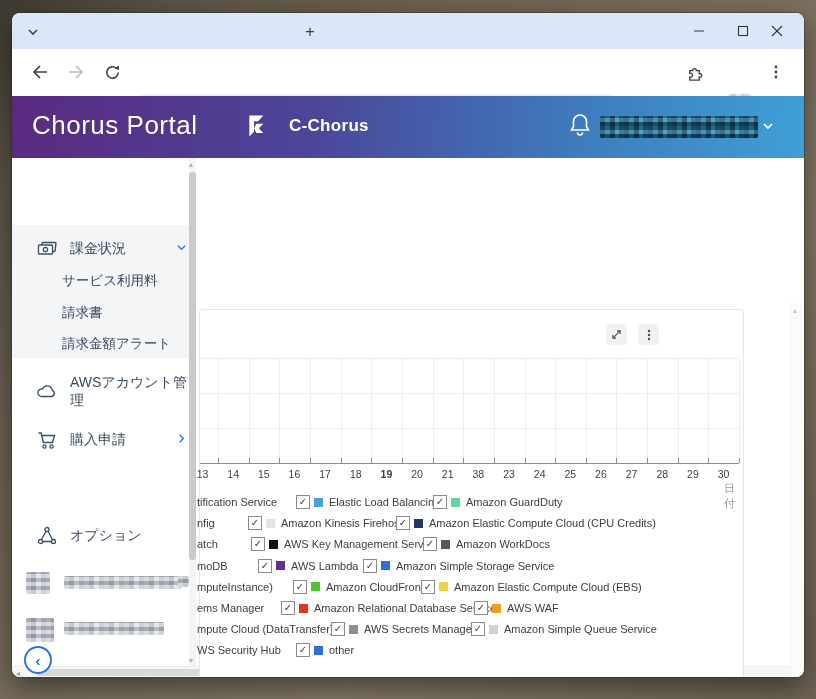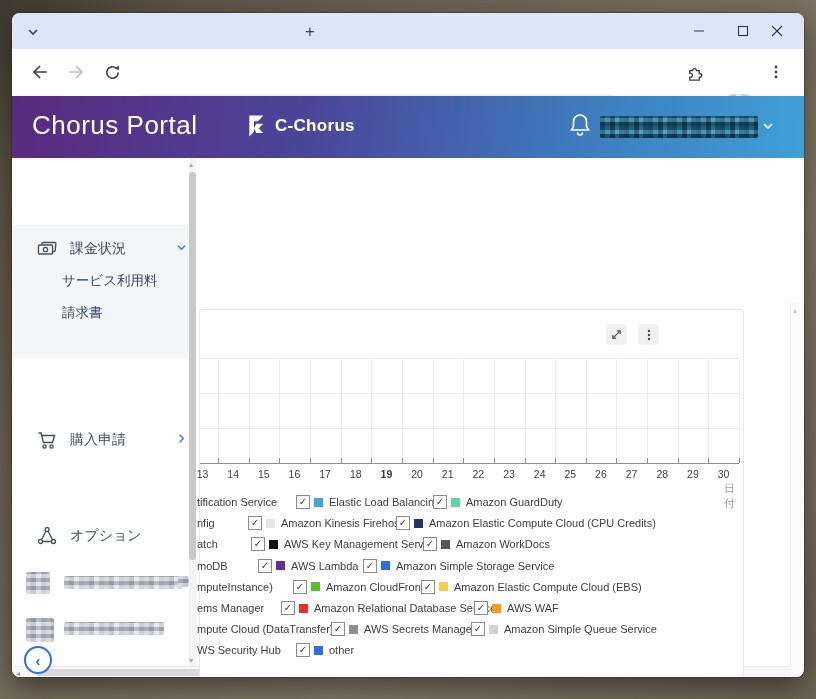--- a/index.html
+++ b/index.html
@@ -50,21 +50,21 @@
     background-image:
       repeating-linear-gradient(0deg, rgba(255,255,255,.35) 0 4px, rgba(90,95,105,.25) 4px 8px),
       repeating-linear-gradient(90deg,#c2c6cd 0 5px,#a7adb8 5px 10px,#d8dbe0 10px 15px,#b4bac4 15px 20px);
     border-radius:2px;
   }
   
   .appheader{position:absolute;left:0;top:83px;width:792px;height:62px;
     background:linear-gradient(95deg,#5a2a80 0%,#4b4699 38%,#3e7cbd 72%,#3f9fd6 100%);}
   .apptitle{position:absolute;left:20px;top:14px;color:#fff;font-size:26px;letter-spacing:.5px;}
   .brand{position:absolute;left:228px;top:14px;display:flex;align-items:center;color:#fff;}
-  .brandtext{font-size:17px;font-weight:bold;margin-left:7px;letter-spacing:.3px;}
+  .brandtext{font-size:17px;font-weight:bold;margin-left:21px;letter-spacing:.3px;}
   
   .sidebar{position:absolute;left:0;top:145px;width:184px;height:508px;background:#fff;z-index:4;}
   .side-item{position:absolute;left:0;width:177px;height:30px;display:flex;align-items:center;color:#3a4a5e;font-size:14px;}
   .side-item .ic{width:22px;height:22px;margin-left:24px;margin-right:12px;flex:none;display:flex;align-items:center;justify-content:center;}
   .side-sub{position:absolute;left:50px;color:#3a4a5e;font-size:13.5px;height:22px;display:flex;align-items:center;}
   .grp{position:absolute;left:0;top:67px;width:177px;height:133px;background:#f4f5f7;}
   .chev{position:absolute;left:164px;font-size:12px;color:#3a79e8;}
   .sbar{position:absolute;left:177px;top:0;width:7px;height:508px;background:#f4f4f4;}
   .sbar-thumb{position:absolute;left:0;width:7px;background:#c9c9c9;border-radius:3px;}
   .collapse-btn{position:absolute;left:12px;top:620px;width:24px;height:24px;border:2px solid #2f72e8;
@@ -273,21 +273,21 @@
       <div id="xlabels">
           <div class="xlab" style="left: 2.5px;">13</div>
           <div class="xlab" style="left: 33.15px;">14</div>
           <div class="xlab" style="left: 63.8px;">15</div>
           <div class="xlab" style="left: 94.45px;">16</div>
           <div class="xlab" style="left: 125.1px;">17</div>
           <div class="xlab" style="left: 155.75px;">18</div>
           <div class="xlab" style="left: 186.4px; font-weight: bold;">19</div>
           <div class="xlab" style="left: 217.05px;">20</div>
           <div class="xlab" style="left: 247.7px;">21</div>
-          <div class="xlab" style="left: 278.35px;">22</div>
+          <div class="xlab" style="left: 278.35px;">38</div>
           <div class="xlab" style="left: 309px;">23</div>
           <div class="xlab" style="left: 339.65px;">24</div>
           <div class="xlab" style="left: 370.3px;">25</div>
           <div class="xlab" style="left: 400.95px;">26</div>
           <div class="xlab" style="left: 431.6px;">27</div>
           <div class="xlab" style="left: 462.25px;">28</div>
           <div class="xlab" style="left: 492.9px;">29</div>
           <div class="xlab" style="left: 523.55px;">30</div>
         </div>
       <div class="xtitle" style="left:524px">日付</div>
@@ -402,21 +402,32 @@
             <polyline points="2,4 6,8 10,4" fill="none" stroke="#3a79e8" stroke-width="1.6"></polyline>
           </svg>
       </span>
     </div>
     <div class="side-sub" style="top:112px">
       <span>サービス利用料</span>
     </div>
     <div class="side-sub" style="top:144px">
       <span>請求書</span>
     </div>
-
+    <div class="side-sub" style="top:175px">
+      <span>請求金額アラート</span>
+    </div>
+
+    <div class="side-item" style="top:219px">
+      <span class="ic">
+        <svg width="22" height="22" viewBox="0 0 22 22">
+            <path d="M6 15.5 a3.8 3.8 0 1 1 .6-7.5 a5 5 0 0 1 9.6 1.3 a3.2 3.2 0 0 1 -.7 6.2 z" fill="none" stroke="#3f4f63" stroke-width="1.4"></path>
+          </svg>
+      </span>
+      <span>AWSアカウント管理</span>
+    </div>
 
     <div class="side-item" style="top:267px">
       <span class="ic">
         <svg width="22" height="22" viewBox="0 0 22 22">
             <path d="M2.5 4 h2.6 l2.3 9.5 h9 l2.2-7 H6" fill="none" stroke="#3f4f63" stroke-width="1.4"></path>
             <circle cx="8.5" cy="17.5" r="1.6" fill="none" stroke="#3f4f63" stroke-width="1.3"></circle>
             <circle cx="15.5" cy="17.5" r="1.6" fill="none" stroke="#3f4f63" stroke-width="1.3"></circle>
           </svg>
       </span>
       <span>購入申請</span>

